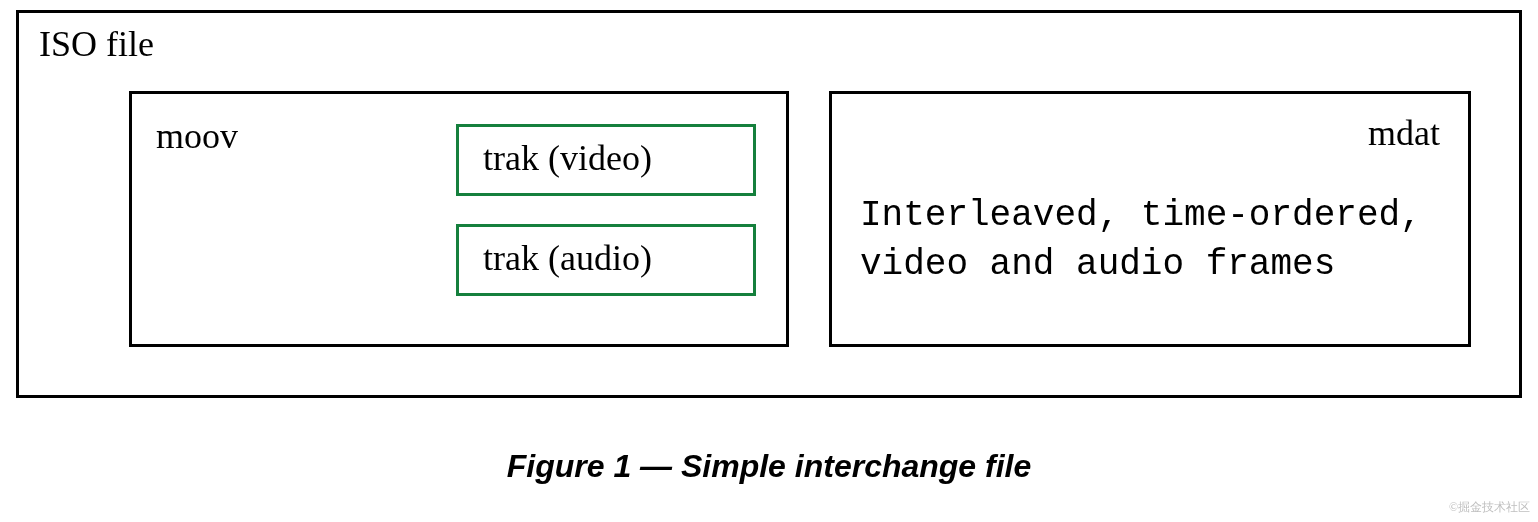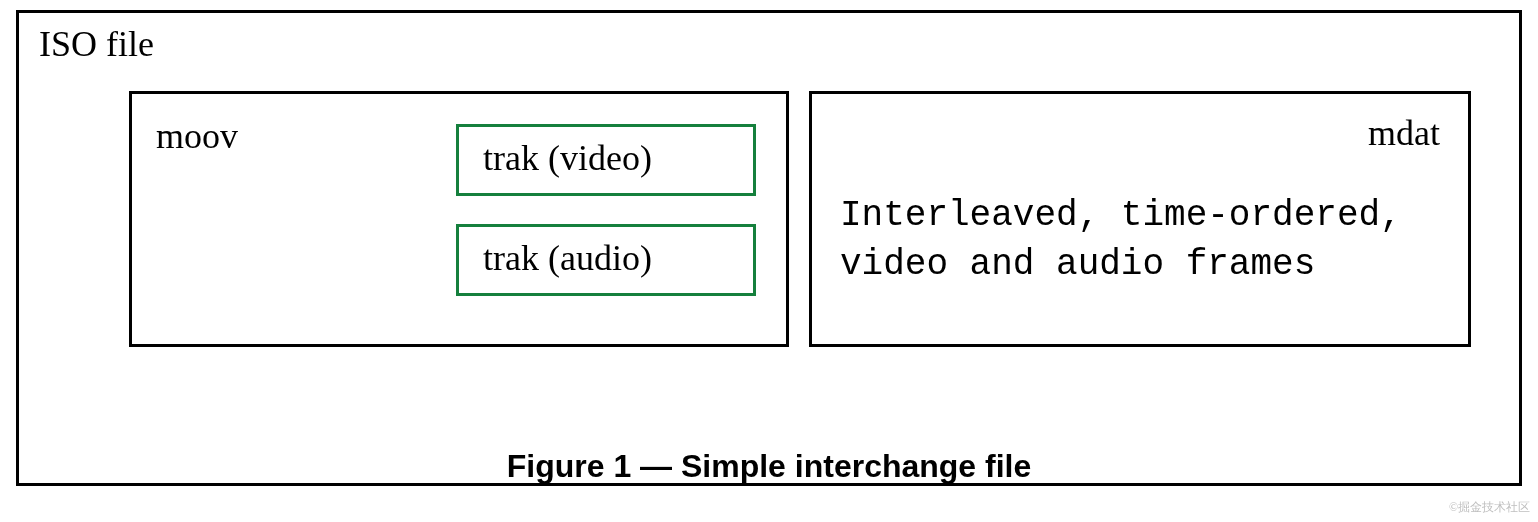--- a/index.html
+++ b/index.html
@@ -10,37 +10,37 @@
       font-family: "Times New Roman", Times, serif;
       width: 1538px;
       height: 522px;
       position: relative;
     }
     .iso-container {
       position: absolute;
       left: 16px;
       top: 10px;
       width: 1506px;
-      height: 476px;
+      height: 388px;
       border: 3px solid #000;
       padding: 10px 20px 20px 20px;
     }
     .iso-label {
       font-size: 36px;
       margin: 0 0 8px 0;
       padding: 0;
     }
     .inner-row {
       position: absolute;
       left: 110px;
       top: 78px;
       right: 48px;
       height: 256px;
       display: flex;
-      gap: 20px;
+      gap: 40px;
     }
     .moov-box {
       width: 660px;
       border: 3px solid #000;
       position: relative;
       padding: 18px 24px 18px 24px;
     }
     .moov-left {
       font-size: 36px;
       line-height: 1.35;
@@ -76,20 +76,21 @@
       font-family: Liberation Mono, monospace;
     }
     .caption {
       position: absolute;
       top: 448px;
       width: 100%;
       text-align: center;
       font-family: Arial, Helvetica, sans-serif;
       font-weight: bold;
       font-size: 32px;
+      font-style: italic;
     }
     .watermark {
       position: absolute;
       right: 8px;
       bottom: 6px;
       font-size: 12px;
       color: #bfbfbf;
       font-family: Liberation Serif, serif;
     }
   </style>

